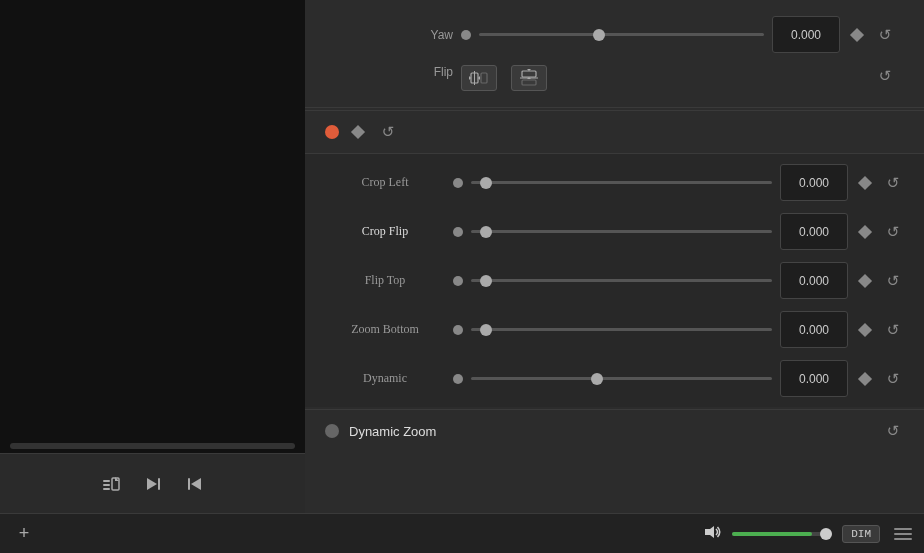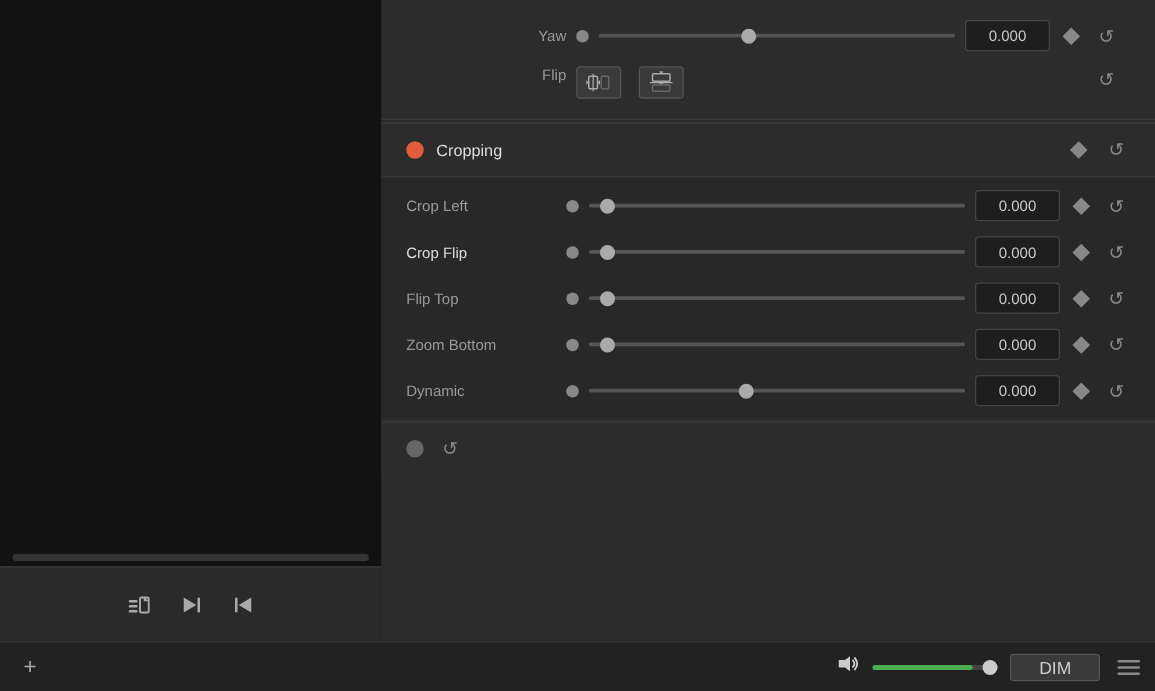--- a/index.html
+++ b/index.html
@@ -81,24 +81,25 @@
 
     .param-row {
       display: flex;
       align-items: center;
       padding: 6px 20px;
       gap: 8px;
     }
 
     .param-label {
       width: 120px;
-      text-align: left;
+      text-align: center;
       color: #999;
       font-size: 12px;
       flex-shrink: 0;
+      font-family: Liberation Serif, serif;
     }
 
     .param-label.bold {
       color: #ddd;
       font-weight: 500;
     }
 
     .dot-handle {
       width: 10px;
       height: 10px;
@@ -123,21 +124,21 @@
       border-radius: 50%;
       background: #aaa;
       position: absolute;
       top: 50%;
       transform: translateY(-50%);
       cursor: pointer;
     }
 
     .value-box {
       width: 68px;
-      height: 25px;
+      height: 37px;
       background: #1e1e1e;
       border: 1px solid #444;
       border-radius: 3px;
       color: #ccc;
       font-size: 12px;
       text-align: center;
       display: flex;
       align-items: center;
       justify-content: center;
       flex-shrink: 0;
@@ -323,23 +324,24 @@
       right: 0;
       top: 50%;
       transform: translateY(-50%);
     }
 
     .dim-btn {
       background: #3a3a3a;
       border: 1px solid #555;
       border-radius: 3px;
       color: #ccc;
-      font-size: 14px;
-      padding: 2px 22px;
-      cursor: pointer;
+      font-size: 11px;
+      padding: 2px 8px;
+      cursor: pointer;
+      font-family: Liberation Mono, monospace;
     }
 
     .lines-btn {
       display: flex;
       flex-direction: column;
       gap: 3px;
       cursor: pointer;
       margin-left: 4px;
     }
     .lines-btn span {
@@ -419,21 +421,20 @@
             <rect x="3" y="11" width="14" height="5" rx="1" stroke="#666" stroke-width="1.2" fill="none"></rect>
           </svg>
         </div>
         <div style="flex:1;"></div>
         <div class="reset-btn">↺</div>
       </div>
     </div>
 
     <div class="section-header">
       <div class="section-toggle"></div>
-      <div class="section-title">Cropping</div>
       <div class="diamond-btn">
         <div class="diamond-icon"></div>
       </div>
       <div class="reset-btn">↺</div>
     </div>
 
     <div class="cropping-content">
 
       <div class="param-row">
         <div class="param-label">Crop Left</div>
@@ -496,20 +497,21 @@
         <div class="value-box">0.000</div>
         <div class="diamond-btn">
             <div class="diamond-icon"></div>
           </div>
         <div class="reset-btn">↺</div>
       </div>
     </div>
 
     <div class="section-header-next">
       <div class="section-toggle-gray"></div>
+      <div class="section-title">Dynamic Zoom</div>
       <div class="reset-btn">↺</div>
     </div>
 
   </div>
 </div>
 
 <div class="bottom-bar">
   <div class="add-btn">+</div>
   <div class="spacer"></div>
   <div class="volume-icon">

